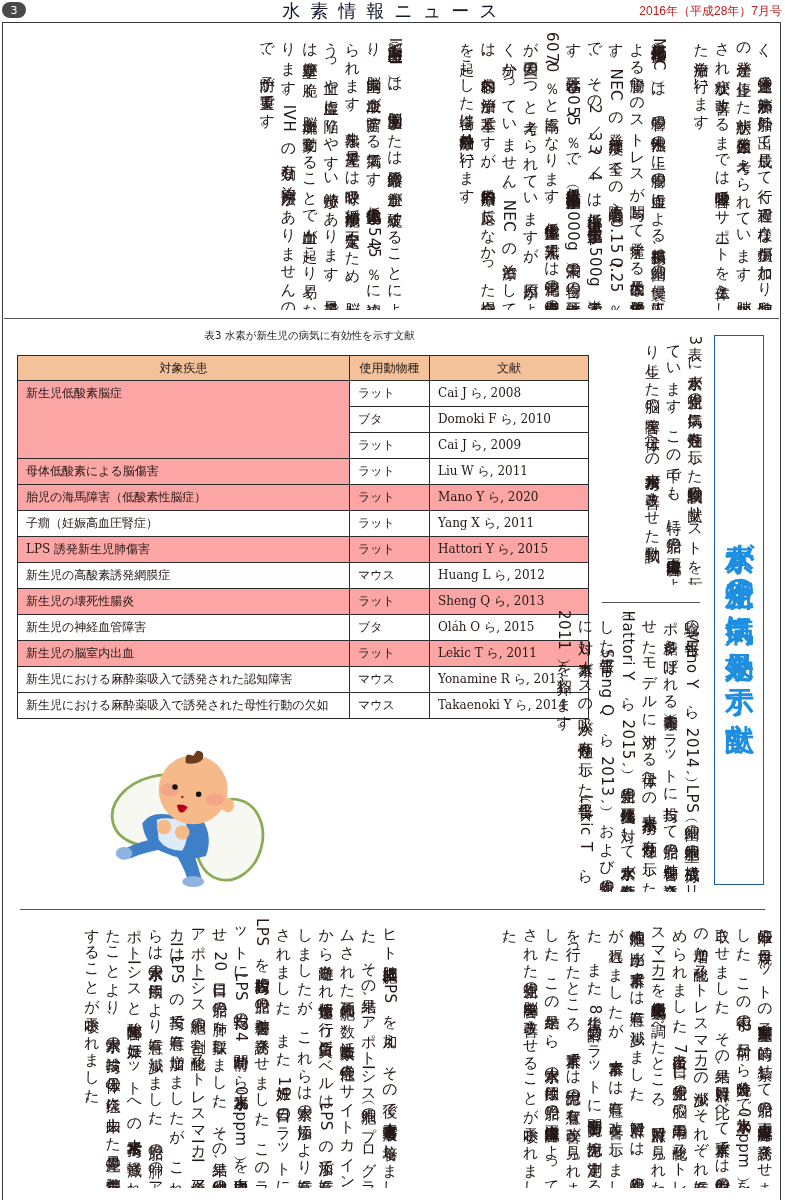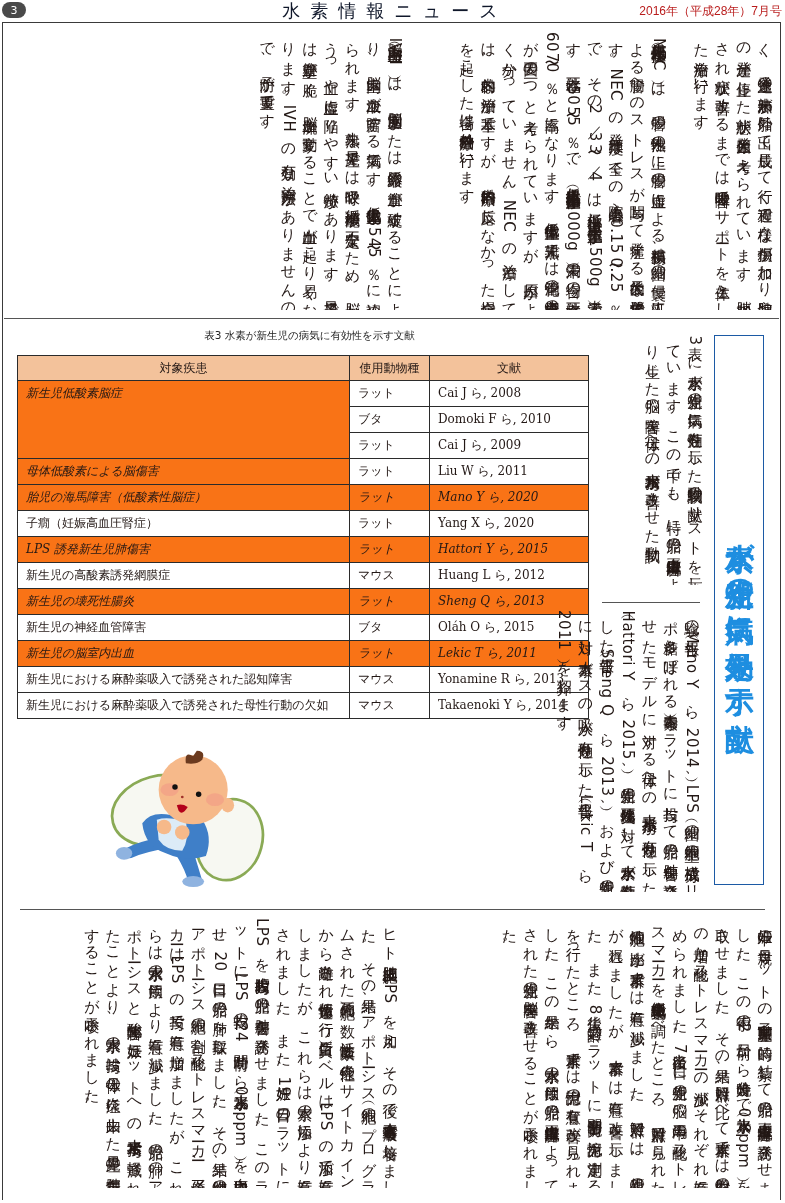--- a/index.html
+++ b/index.html
@@ -29,21 +29,21 @@
   
   .tbl-caption { position:absolute; left:0; top:329px; width:595px; text-align:center;
     font-size:10.5px; color:#222;padding-left:12px; }
   table.refs { position:absolute; left:17px; top:355px; width:224px;
     border-collapse:collapse; font-family:"DejaVu Serif", "Liberation Serif", serif;
     font-size:12px; color:#231815; }
   table.refs { width:224px; }
   table.refs th, table.refs td { border:1px solid #2b2b2b; padding:0 8px; height:25px;
     text-align:left; font-weight:normal; white-space:nowrap; }
   table.refs th { background:#f3c29b; text-align:center; height:24px; }
-  table.refs td.blue { background:#f97316;font-style:italic; }
+  table.refs td.blue { background:#fca5a5; }
   table.refs td.white { background:#ffffff; }
 
   
   .headline-box { position:absolute; left:714px; top:335px; width:50px; height:550px;
     border:1.5px solid #1c5aa5; box-sizing:border-box; }
   .headline { position:absolute; left:0; top:10px; width:100%; height:530px;
     writing-mode:vertical-rl; -webkit-writing-mode:vertical-rl; font-size:29px;
     line-height:46px; color:#1e8ee0; font-weight:bold; letter-spacing:1px;
     font-family:"DejaVu Serif", "Liberation Serif", serif; text-align:center; }
 
@@ -100,21 +100,21 @@
       <td class="white">Liu W ら, 2011</td>
     </tr>
     <tr>
       <td class="blue">胎児の海馬障害（低酸素性脳症）</td>
       <td class="blue">ラット</td>
       <td class="blue">Mano Y ら, 2020</td>
     </tr>
     <tr>
       <td class="white">子癇（妊娠高血圧腎症）</td>
       <td class="white">ラット</td>
-      <td class="white">Yang X ら, 2020</td>
+      <td class="white">Yang X ら, 2011</td>
     </tr>
     <tr>
       <td class="blue">LPS 誘発新生児肺傷害</td>
       <td class="blue">ラット</td>
       <td class="blue">Hattori Y ら, 2015</td>
     </tr>
     <tr>
       <td class="white">新生児の高酸素誘発網膜症</td>
       <td class="white">マウス</td>
       <td class="white">Huang L ら, 2012</td>

